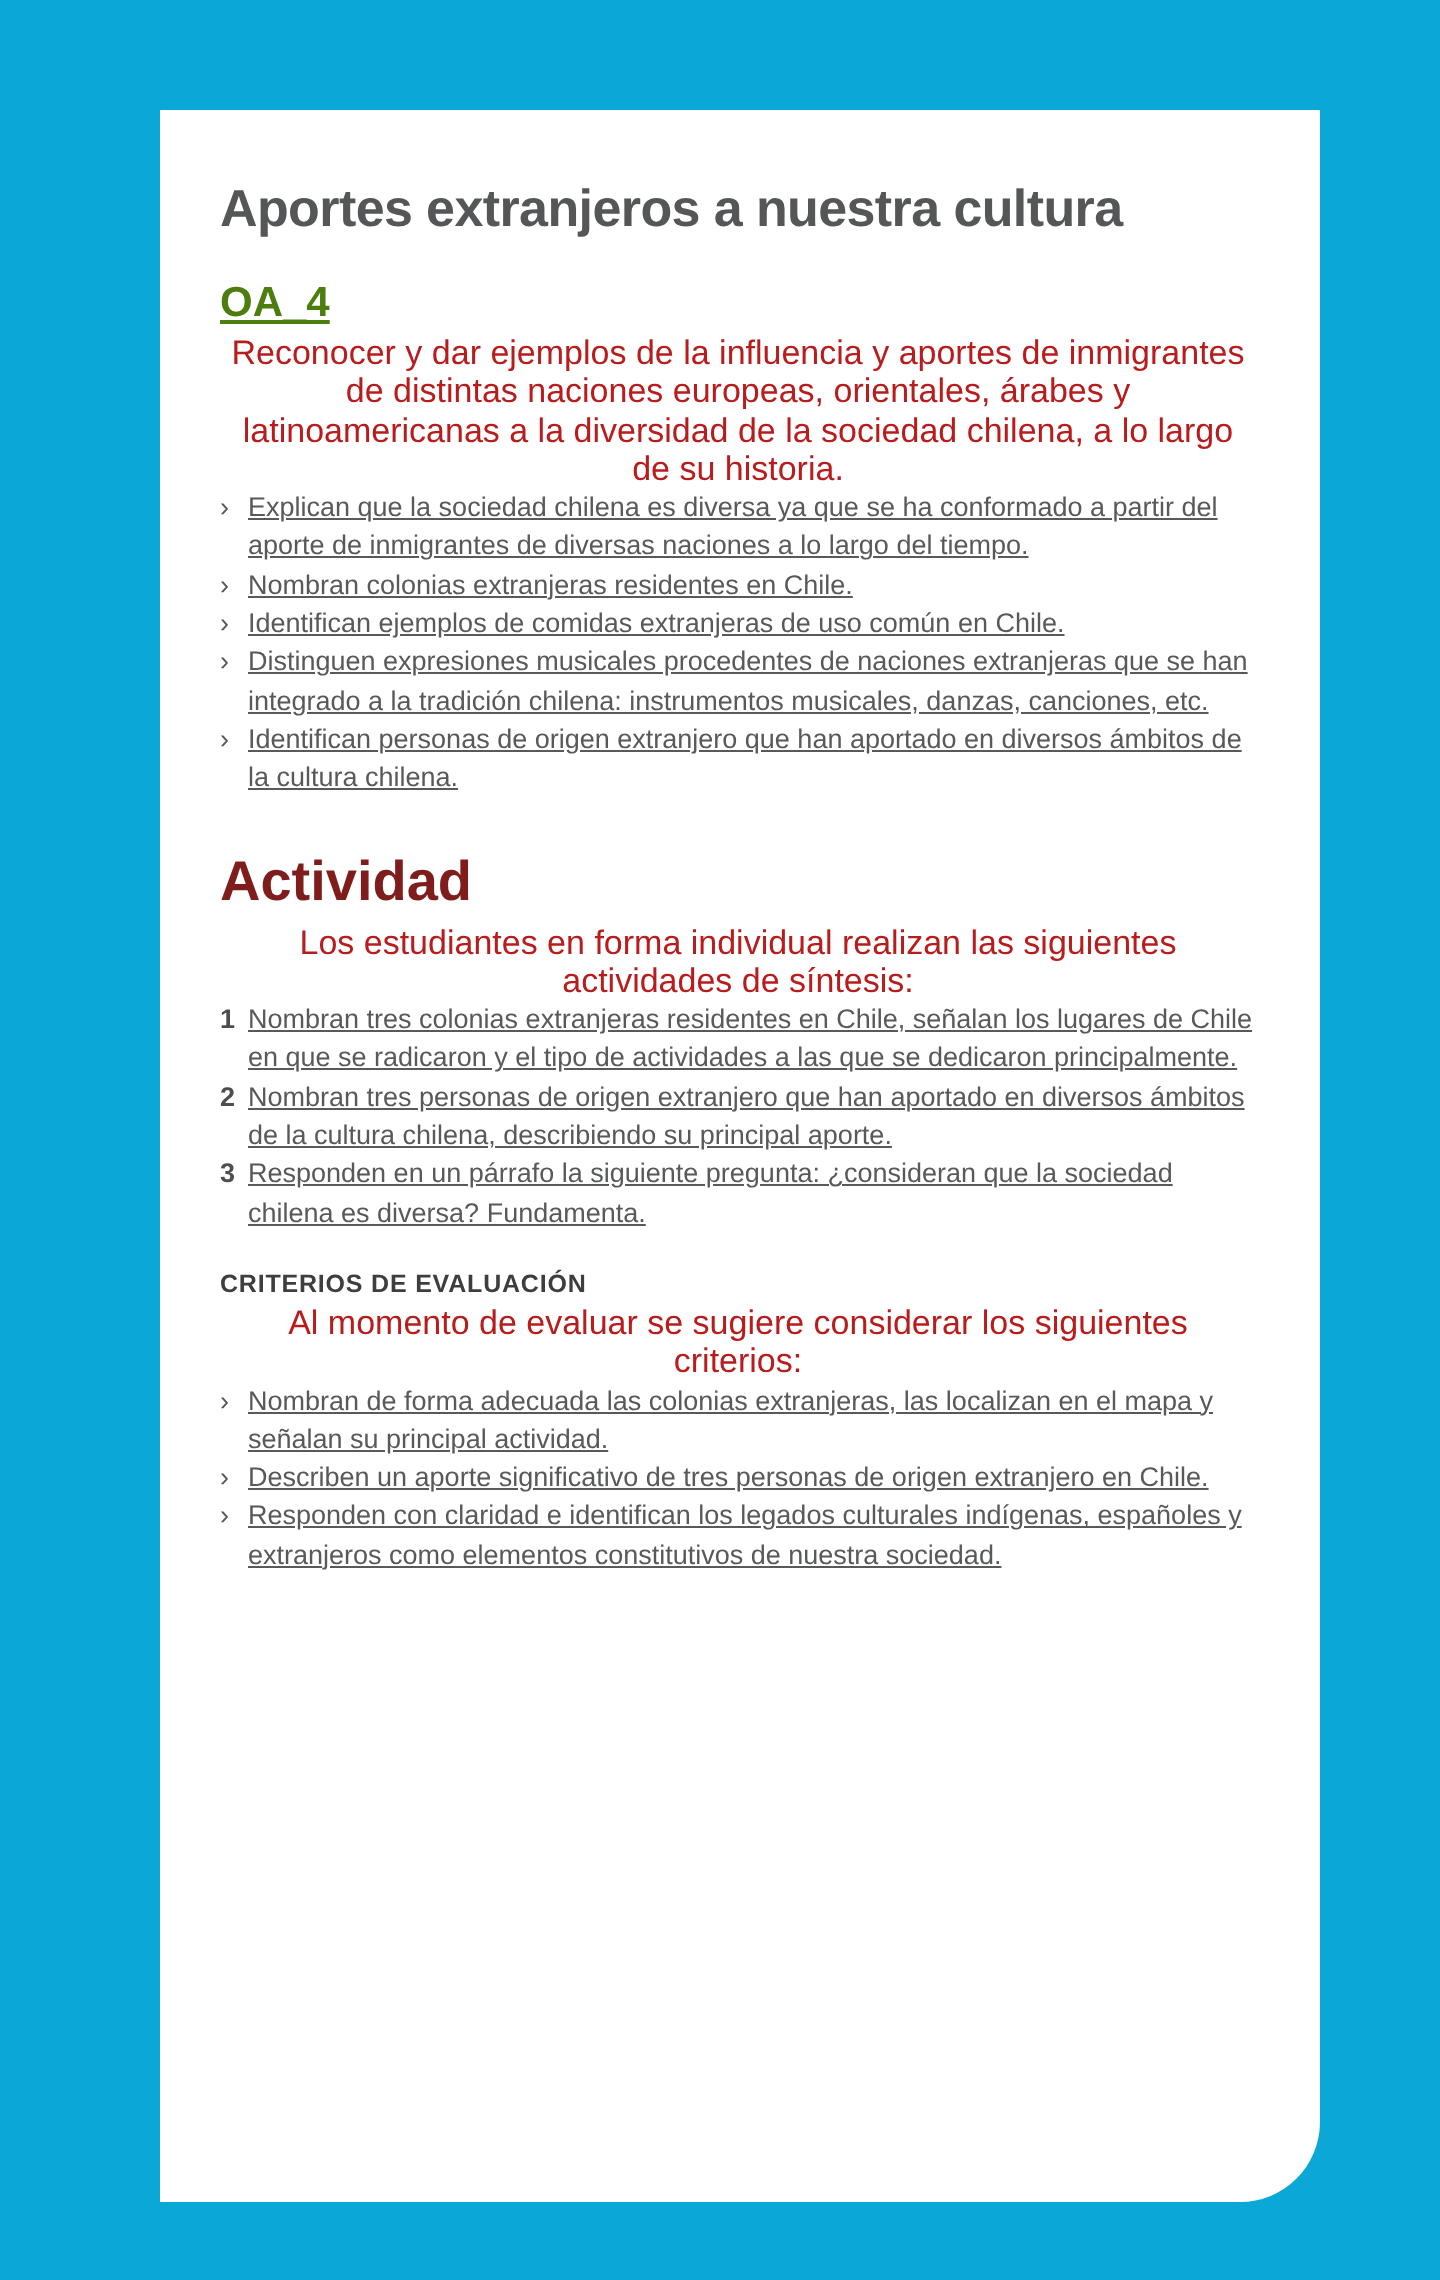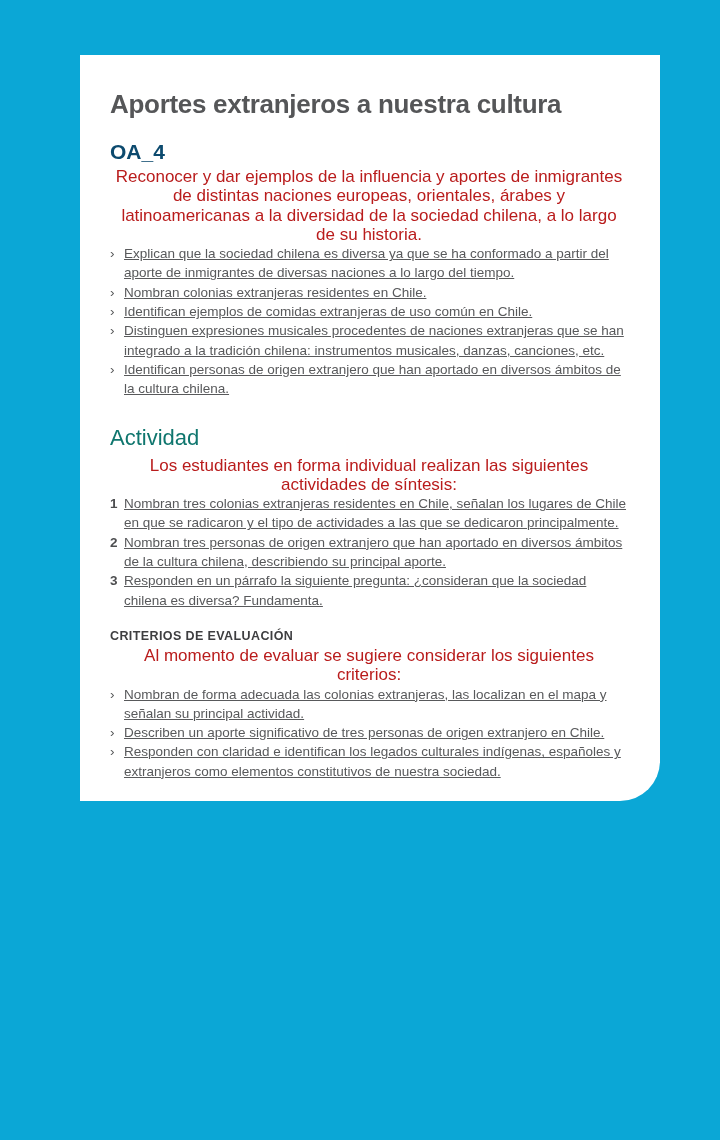--- a/index.html
+++ b/index.html
@@ -9,37 +9,38 @@
     background: #0ba7d6;
     font-family: "Liberation Sans", sans-serif;
     position: relative;
     overflow: hidden;
   }
   .card {
     position: absolute;
     left: 80px;
     top: 55px;
     width: 580px;
-    height: 746px;
+    height: 1046px;
     background: #ffffff;
     border-radius: 0 0 40px 0;
     padding: 34px 32px 0 30px;
   }
   .page-title {
     font-size: 26px;
     font-weight: bold;
     color: #555658;
     letter-spacing: -0.3px;
     margin-bottom: 20px;
   }
   .oa-heading {
     font-size: 21px;
     font-weight: bold;
-    color: #0c4a6e;
+    color: #4d7c0f;
     margin-bottom: 3px;
+    text-decoration: underline;
   }
   .body-text {
     font-size: 17px;
     line-height: 19.3px;
     color: #b91c1c;
     text-align: center;
   }
   .small-heading {
     font-size: 12.5px;
     font-weight: bold;
@@ -59,23 +60,23 @@
     flex: 0 0 14px;
     color: #58595b;
   }
   .step-marker {
     flex: 0 0 14px;
     font-weight: bold;
     color: #4d4e50;
   }
   .bullet-text, .step-text { flex: 1; text-decoration: underline; }
   .activity-heading {
-    font-size: 22px;
-    font-weight: normal;
-    color: #0f766e;
+    font-size: 28px;
+    font-weight: bold;
+    color: #7f1d1d;
     margin-top: 26px;
     margin-bottom: 5px;
   }
   .criterios-block { margin-top: 2px; }
 </style>
 </head>
 <body>
 
 <div class="card">
 

